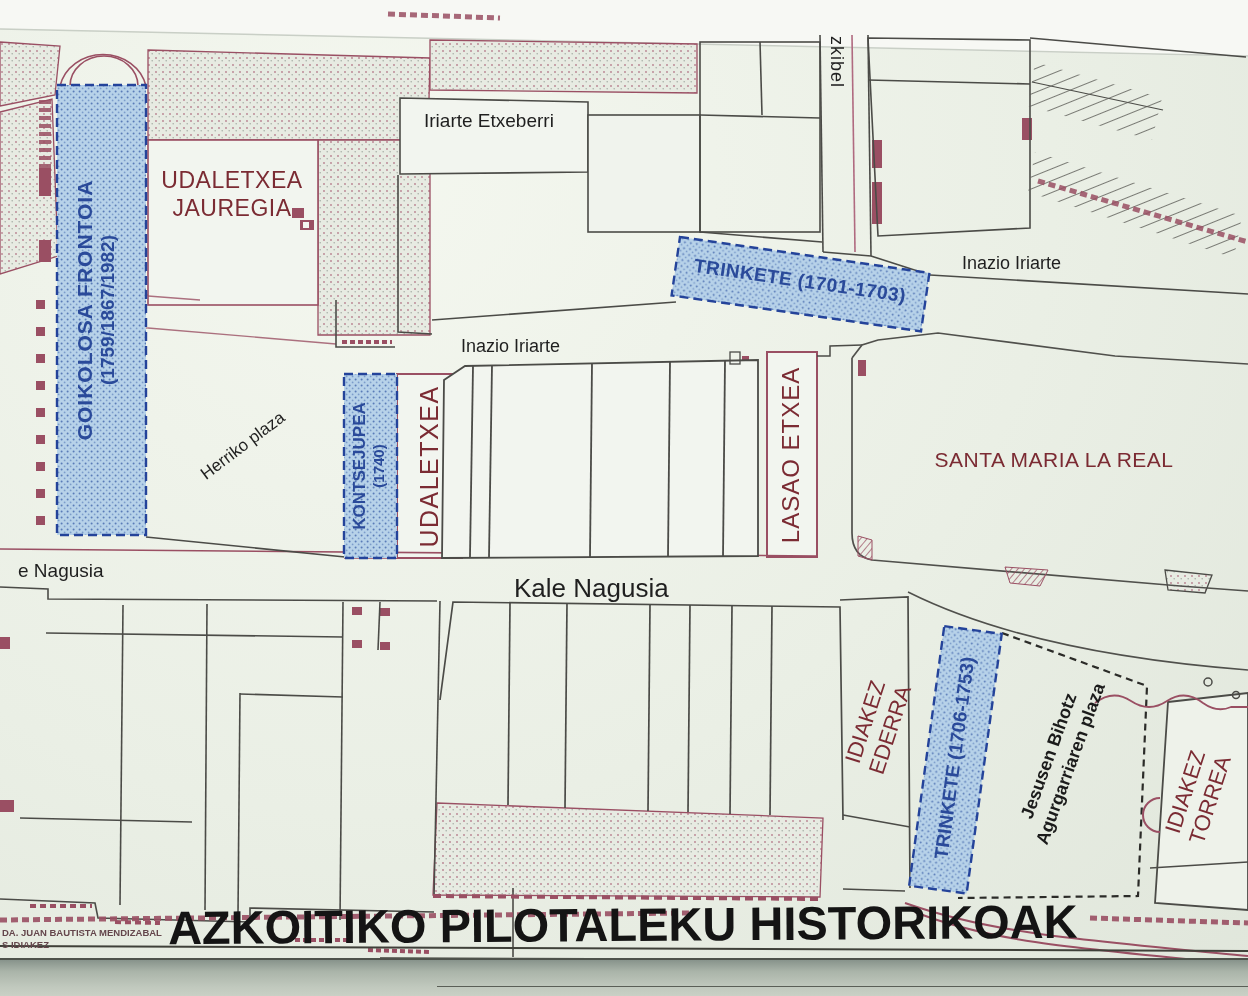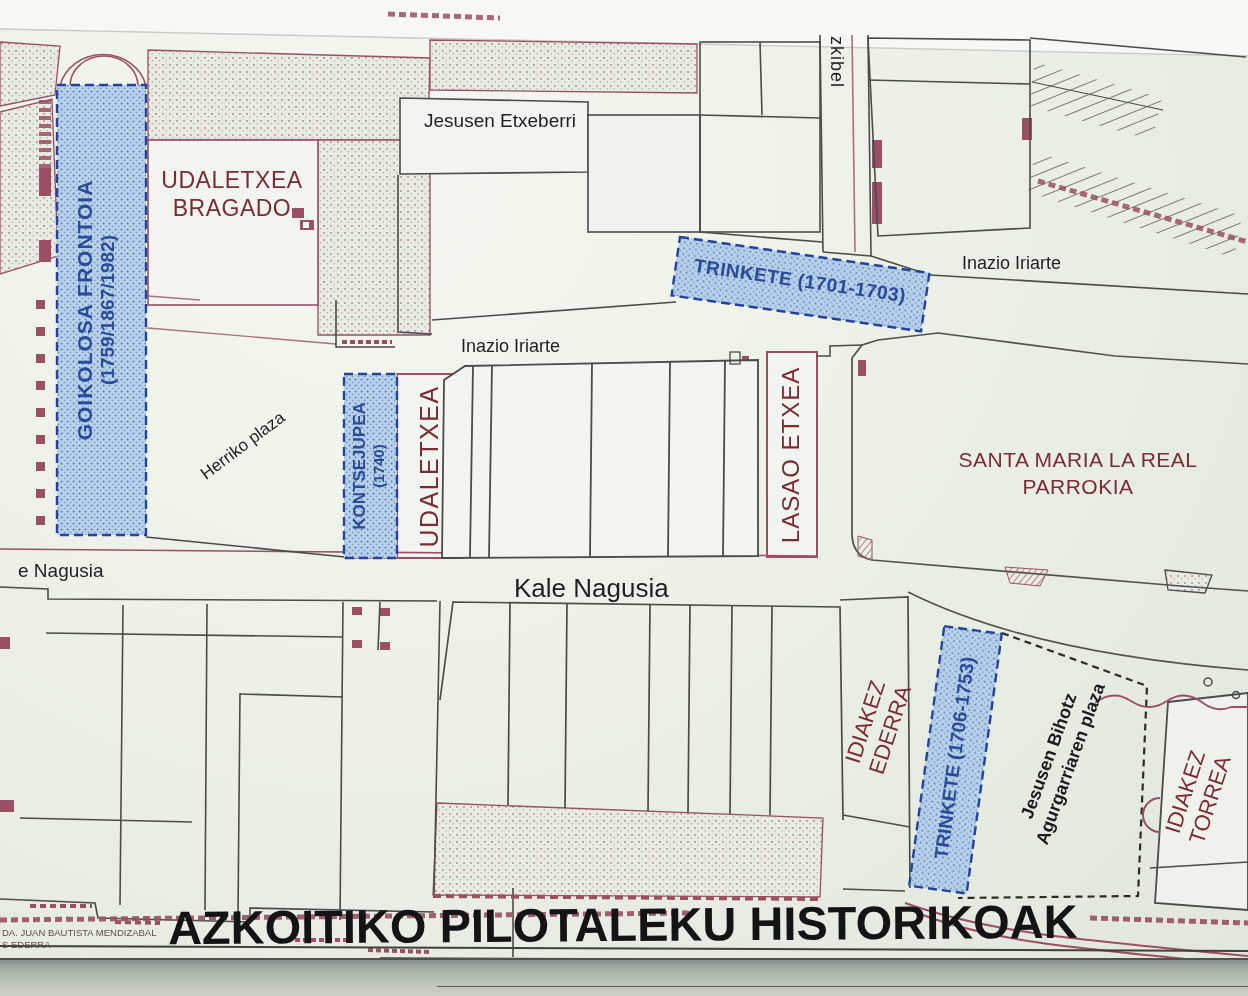--- a/index.html
+++ b/index.html
@@ -210,25 +210,25 @@
     <g>
       <line x1="0" y1="920" x2="690" y2="913" stroke="#9a4f63" stroke-width="5" stroke-dasharray="7 4" opacity="0.9"></line>
       <line x1="1090" y1="918" x2="1248" y2="923" stroke="#9a4f63" stroke-width="5" stroke-dasharray="7 4" opacity="0.9"></line>
       <line x1="295" y1="940" x2="350" y2="940" stroke="#9a4f63" stroke-width="4" stroke-dasharray="5 3"></line>
       <line x1="368" y1="950" x2="430" y2="952" stroke="#9a4f63" stroke-width="4" stroke-dasharray="5 3"></line>
       <line x1="0" y1="946" x2="1248" y2="951" stroke="#3f4039" stroke-width="2"></line>
       <line x1="380" y1="958" x2="1248" y2="961" stroke="#3f4039" stroke-width="1.5"></line>
     </g>
   </svg>
 
-  <div class="lbl" style="left:424px;top:110px;font-size:19px;">Jesusen Etxeberri</div>
+  <div class="lbl" style="left:424px;top:110px;font-size:19px;">Iriarte Etxeberri</div>
 
   <div class="lbl red center" style="left:143px;top:166px;width:178px;font-size:23px;line-height:28px;letter-spacing:.5px;">
     <span class="ln">UDALETXEA</span>
-    <span class="ln">BRAGADO</span>
+    <span class="ln">JAUREGIA</span>
   </div>
 
   <div class="lbl blue center" style="left:-59px;top:282px;width:320px;height:56px;transform:rotate(-90deg);">
     <span class="ln" style="font-size:21px;letter-spacing:1px;">GOIKOLOSA FRONTOIA</span>
     <span class="ln" style="font-size:19px;">(1759/1867/1982)</span>
   </div>
 
   <div class="lbl" style="left:826px;top:36px;font-size:18px;writing-mode:vertical-rl;letter-spacing:1px;color:#222;">zkibel</div>
 
   <div class="lbl" style="left:962px;top:253px;font-size:18px;">Inazio Iriarte</div>
@@ -241,23 +241,22 @@
 
   <div class="lbl blue center" style="left:275px;top:446px;width:190px;height:40px;transform:rotate(-90deg);">
     <span class="ln" style="font-size:17px;">KONTSEJUPEA</span>
     <span class="ln" style="font-size:15px;">(1740)</span>
   </div>
 
   <div class="lbl red center" style="left:329px;top:452px;width:200px;font-size:25px;letter-spacing:1.5px;transform:rotate(-90deg);">UDALETXEA</div>
 
   <div class="lbl red center" style="left:681px;top:441px;width:220px;font-size:24px;letter-spacing:1px;transform:rotate(-90deg);">LASAO ETXEA</div>
 
-  <div class="lbl red center" style="left:922px;top:446px;width:312px;font-size:21px;line-height:27px;letter-spacing:.5px;">
+  <div class="lbl red center" style="left:898px;top:446px;width:312px;font-size:21px;line-height:27px;letter-spacing:.5px;">
     <span class="ln">SANTA MARIA LA REAL</span>
-    <span class="ln">PARROKIA</span>
   </div>
 
   <div class="lbl" style="left:514px;top:573px;font-size:26px;">Kale Nagusia</div>
 
   <div class="lbl" style="left:18px;top:560px;font-size:19px;">e Nagusia</div>
 
   <div class="lbl red center" style="left:814px;top:700px;width:128px;font-size:22px;line-height:26px;transform:rotate(-72deg);">
     <span class="ln">IDIAKEZ</span>
     <span class="ln">EDERRA</span>
   </div>
@@ -269,22 +268,22 @@
     <span class="ln">Agurgarriaren plaza</span>
   </div>
 
   <div class="lbl red center" style="left:1136px;top:770px;width:124px;font-size:22px;line-height:26px;transform:rotate(-72deg);">
     <span class="ln">IDIAKEZ</span>
     <span class="ln">TORREA</span>
   </div>
 
   <div class="lbl" style="left:168px;top:897px;font-size:47px;font-weight:bold;color:#141414;transform:rotate(-0.4deg);">AZKOITIKO PILOTALEKU HISTORIKOAK</div>
 
-  <div class="lbl" style="left:2px;top:927px;font-size:9.5px;font-weight:400;line-height:12px;color:#64464c;">
+  <div class="lbl" style="left:2px;top:927px;font-size:9.5px;font-weight:700;line-height:12px;color:#64464c;">
     <span class="ln">DA. JUAN BAUTISTA MENDIZABAL</span>
-    <span class="ln">S EDERRA</span>
+    <span class="ln">S IDIAKEZ</span>
   </div>
 
   <div class="bottom-band">
     <div class="inner-line"></div>
   </div>
 
 </div>
 
 </body></html>

